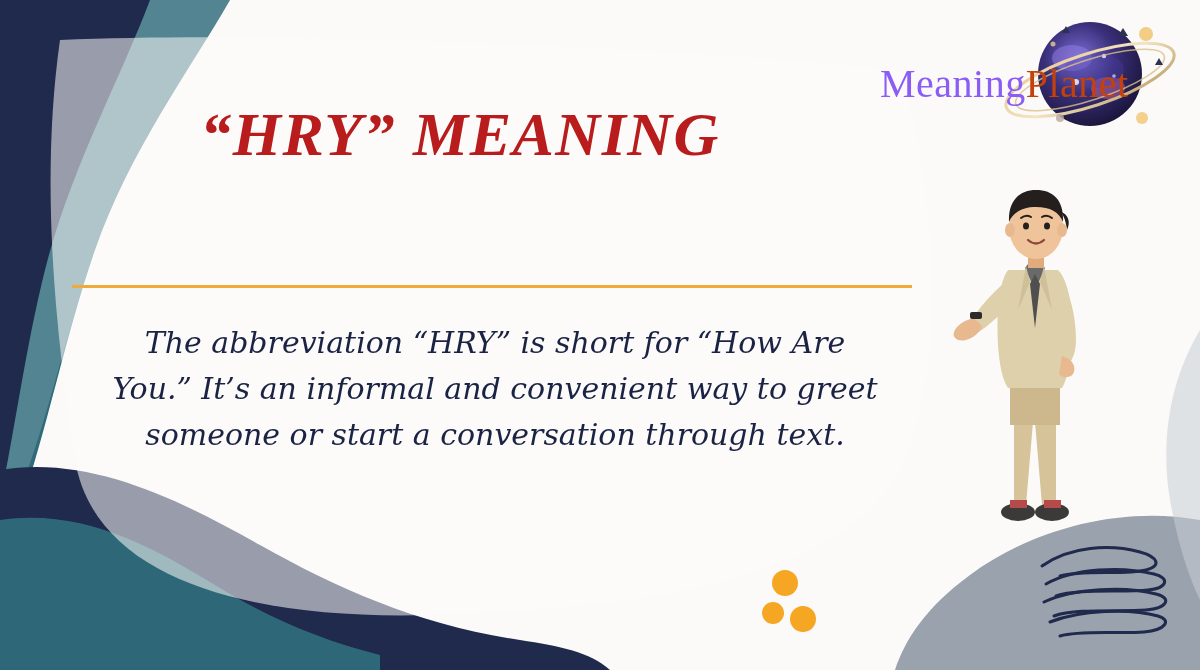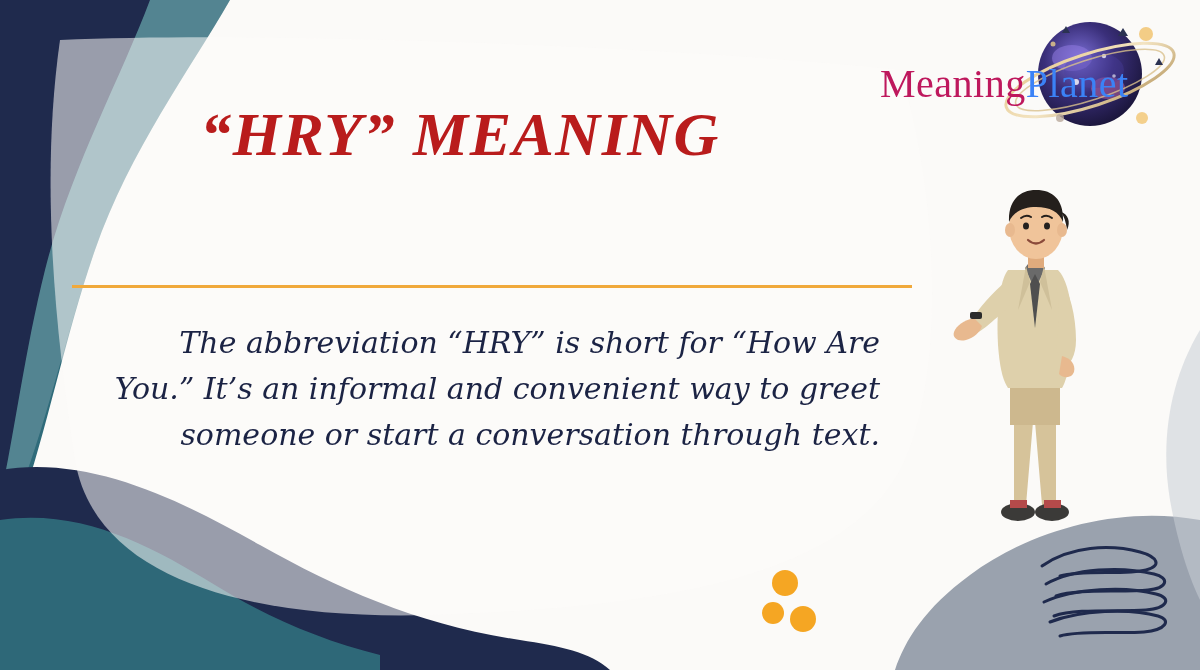--- a/index.html
+++ b/index.html
@@ -34,22 +34,22 @@
   }
   .logo-text {
     position: absolute;
     left: 0px;
     top: 38px;
     font-family: "Liberation Serif", serif;
     font-size: 40px;
     letter-spacing: 0.5px;
     white-space: nowrap;
   }
-  .logo-text .w1 { color: #be185d; }
-  .logo-text .w2 { color: #3b82f6; }
+  .logo-text .w1 { color: #8b5cf6; }
+  .logo-text .w2 { color: #c2410c; }
 
   
   .title {
     position: absolute;
     left: 60px;
     top: 100px;
     width: 800px;
     text-align: center;
     font-family: Liberation Serif, serif;
     font-weight: bold;
@@ -71,21 +71,21 @@
     height: 3px;
     background: #f0a93b;
   }
 
   
   .body-text {
     position: absolute;
     left: 110px;
     top: 320px;
     width: 770px;
-    text-align: right;
+    text-align: center;
     font-family: "DejaVu Serif", serif;
     font-style: italic;
     font-size: 30px;
     line-height: 1.53;
     color: #1b2344;
   }
 
   
   .dots {
     position: absolute;

